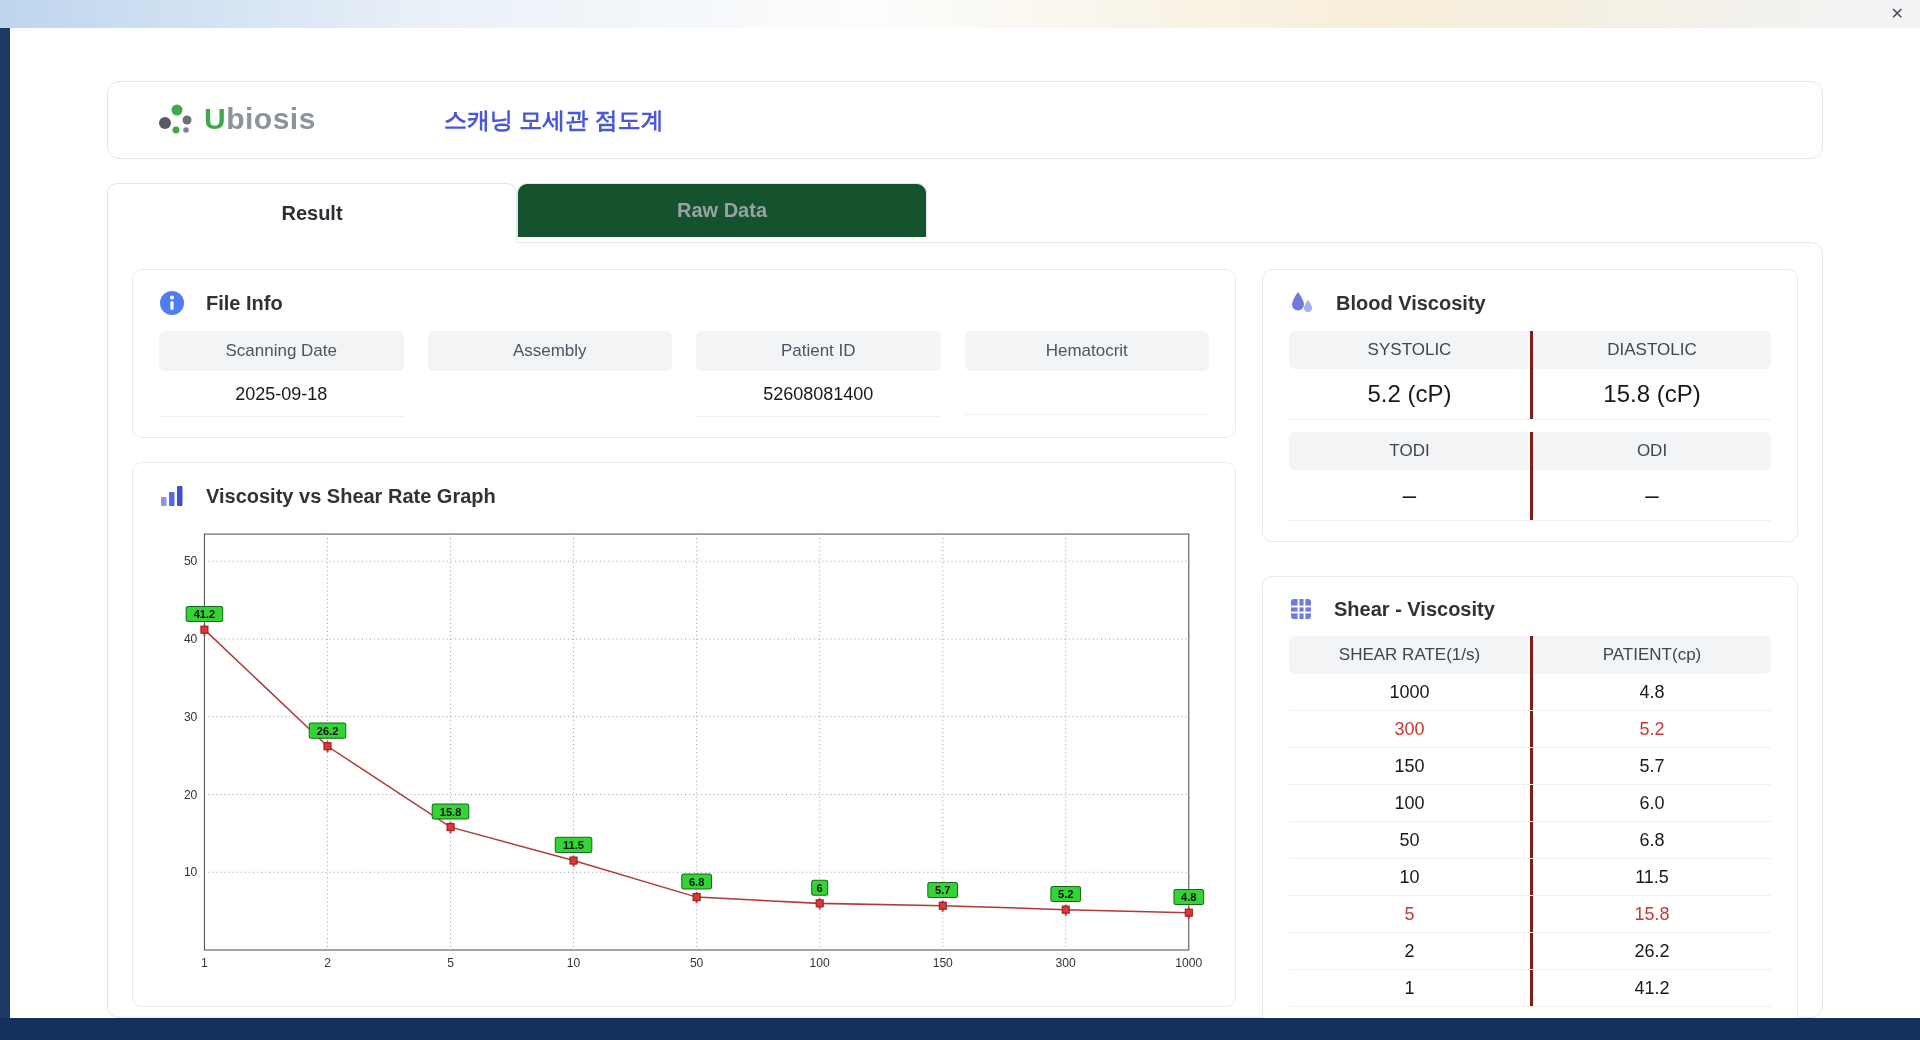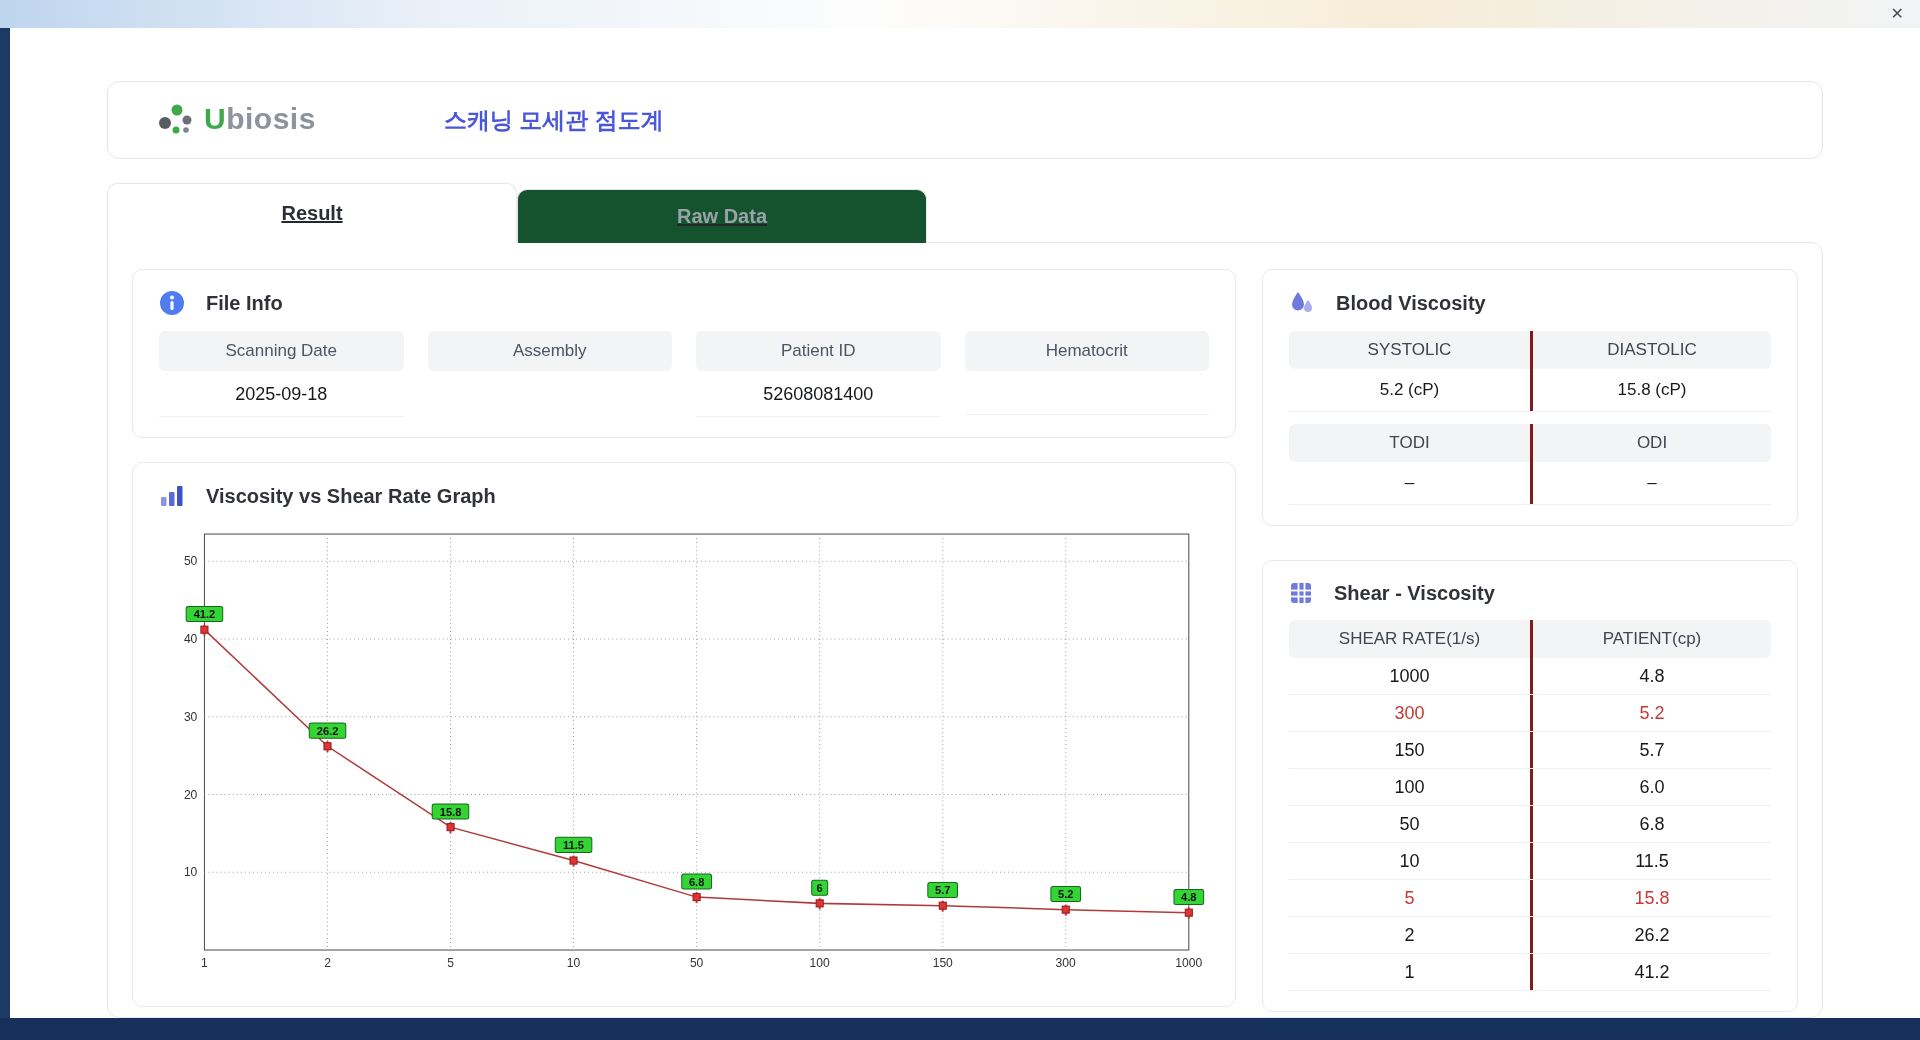--- a/index.html
+++ b/index.html
@@ -34,21 +34,21 @@
   .header-card{
     width:1716px;margin:53px auto 0;height:78px;
     border:1px solid var(--card-border);border-radius:12px;
     display:flex;align-items:center;padding:0 48px;background:#fff;
   }
   .logo{display:flex;align-items:flex-start;gap:10px;}
   .logo-text{font-size:30px;font-weight:600;color:#8d939c;letter-spacing:.5px;display:inline-block;}
   .logo-text::first-letter{color:#3fa84b;}
   .app-title{margin-left:128px;font-size:23px;font-weight:700;color:var(--blue);}
   
-  .tabs{width:1716px;margin:24px auto -1px;display:flex;position:relative;z-index:2;height:60px;align-items:flex-end;text-decoration:underline;}
+  .tabs{width:1716px;margin:24px auto -1px;display:flex;position:relative;z-index:2;height:60px;}
   .tab{
     width:410px;display:flex;align-items:center;justify-content:center;
     border-radius:10px 10px 0 0;font-size:20px;cursor:pointer;
   }
   .tab-active{
     height:60px;background:#fff;border:1px solid var(--card-border);border-bottom:1px solid #fff;
     font-weight:700;color:#2b2f33;
   }
   .tab-inactive{
     height:54px;background:#14532d;border:1px solid #e6e8eb;border-bottom:none;
@@ -77,21 +77,21 @@
     border-bottom:1px solid #f0f1f4;min-height:44px;
   }
   
   .graph-panel{flex:1;display:flex;flex-direction:column;}
   .chart-wrap{margin-top:4px;}
   
   .grid2{display:grid;grid-template-columns:1fr 1fr;}
   .t-head-row{background:var(--gray-bg);border-radius:6px;overflow:hidden;}
   .t-cell{padding:9px 4px;text-align:center;font-size:17px;}
   .t-head-row .t-cell{color:#3f4650;}
-  .t-val-row .t-cell{font-size:17px;color:#16181c;padding:11px 4px;}
+  .t-val-row .t-cell{font-size:24px;color:#16181c;padding:11px 4px;}
   .t-val-row{border-bottom:1px solid #eef0f3;}
   .t-cell + .t-cell{border-left:3px solid #7f1d1d;}
   .bv-gap{height:12px;}
   
   .sv-row{border-bottom:1px solid #eef0f3;}
   .sv-row .t-cell{font-size:18px;padding:7.5px 4px;color:#16181c;}
   .sv-row.hl .t-cell{color:var(--red);}
   .sv-head .t-cell{font-size:17px;}
   
   .icon{display:inline-flex;align-items:center;justify-content:center;flex:0 0 auto;}

